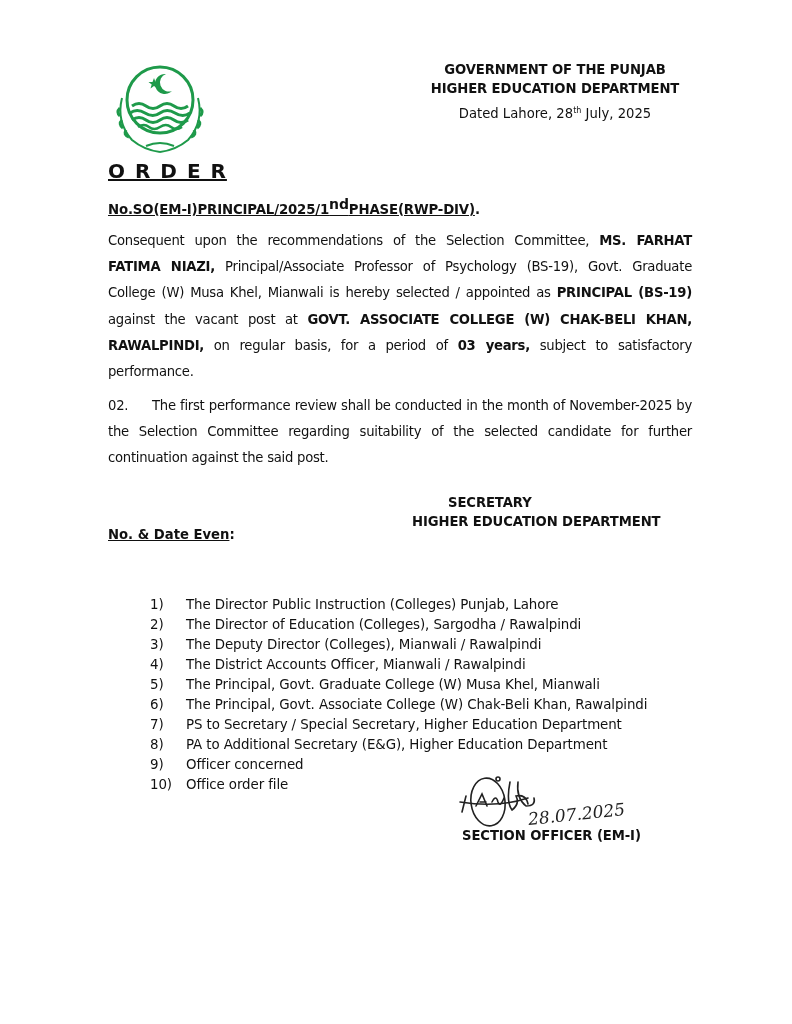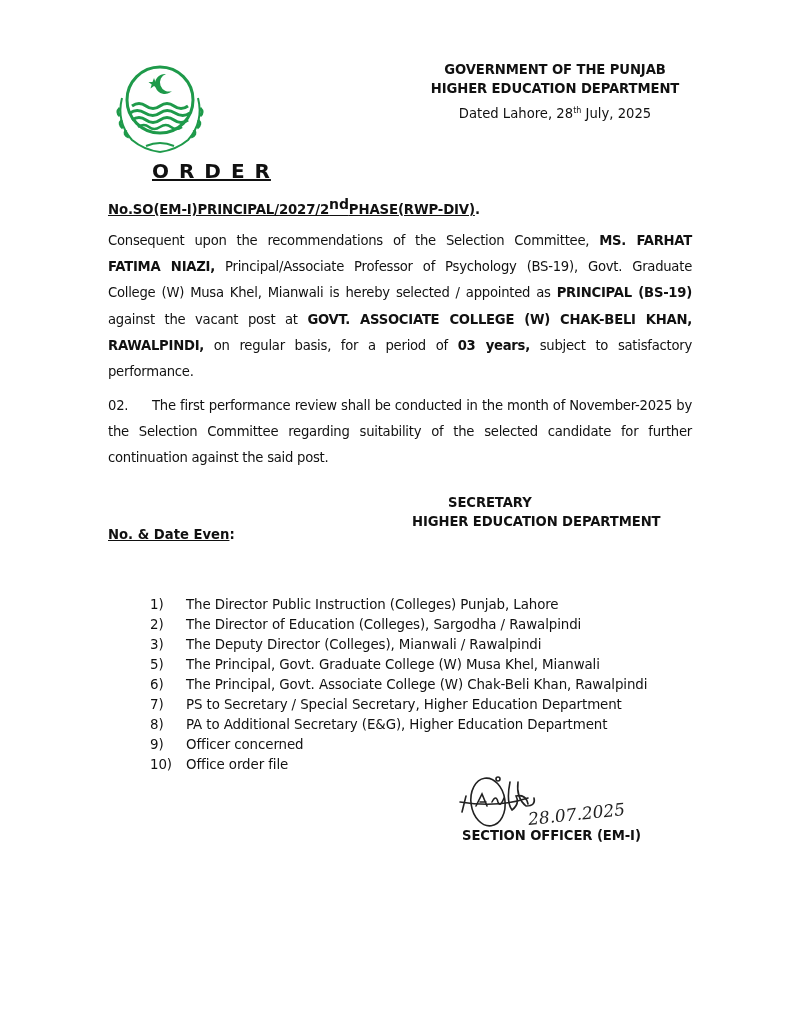--- a/index.html
+++ b/index.html
@@ -11,21 +11,21 @@
 
   .logo { position: absolute; left: 108px; top: 58px; width: 104px; height: 98px; }
 
   .header { position: absolute; right: 97px; top: 60px; text-align: center; width: 280px; }
   .header .l1, .header .l2 { font-weight: bold; font-size: 13.2px; line-height: 19px; letter-spacing: -0.1px; }
   .header .date { font-size: 13.2px; line-height: 20px; margin-top: 3px; }
   .header sup { font-size: 8px; }
 
   .order-title {
     position: absolute; left: 108px; top: 159px; font-weight: bold; font-size: 20px;
-    text-decoration: underline; letter-spacing: 1px; word-spacing: 1px; margin-left: 44px;
+    text-decoration: underline; letter-spacing: 1px; word-spacing: 1px;
   }
   .order-no {
     position: absolute; left: 108px; top: 196px; font-weight: bold; font-size: 13.3px;
     text-decoration: underline; letter-spacing: -0.15px;
   }
   .order-no sup { font-size: 14px; }
 
   .para {
     position: absolute; left: 108px; width: 584px; font-size: 13.2px; line-height: 26.2px;
     text-align: justify; letter-spacing: -0.25px;
@@ -72,38 +72,39 @@
   </svg>
 
   <div class="header">
     <div class="l1">GOVERNMENT OF THE PUNJAB</div>
     <div class="l2">HIGHER EDUCATION DEPARTMENT</div>
     <div class="date"><span>Dated Lahore, 28</span><sup>th</sup><span> July, 2025</span></div>
   </div>
 
   <div class="order-title">O R D E R</div>
 
-  <div class="order-no"><span>No.SO(EM-I)PRINCIPAL/2027/2</span><sup>nd</sup><span>PHASE(RWP-DIV)</span><span style="text-decoration:none;display:inline-block">.</span></div>
+  <div class="order-no"><span>No.SO(EM-I)PRINCIPAL/2025/1</span><sup>nd</sup><span>PHASE(RWP-DIV)</span><span style="text-decoration:none;display:inline-block">.</span></div>
 
   <div class="para p1"><span>Consequent upon the recommendations of the Selection Committee, </span><b>MS. FARHAT FATIMA NIAZI,</b><span> Principal/Associate Professor of Psychology (BS-19), Govt. Graduate College (W) Musa Khel, Mianwali is hereby selected / appointed as </span><b>PRINCIPAL (BS-19)</b><span> against the vacant post at </span><b>GOVT. ASSOCIATE COLLEGE (W) CHAK-BELI KHAN, RAWALPINDI,</b><span> on regular basis, for a period of </span><b>03 years,</b><span> subject to satisfactory performance.</span></div>
 
   <div class="para p2"><span class="num">02.</span><span>The first performance review shall be conducted in the month of November-2025 by the Selection Committee regarding suitability of the selected candidate for further continuation against the said post.</span></div>
 
   <div class="sign-block">
     <div class="l1">SECRETARY</div>
     <div class="l2">HIGHER EDUCATION DEPARTMENT</div>
   </div>
 
   <div class="even"><span class="u">No. &amp; Date Even</span><span>:</span></div>
 
 
   <ol class="copy-list">
     <li><span class="n">1)</span><span>The Director Public Instruction (Colleges) Punjab, Lahore</span></li>
     <li><span class="n">2)</span><span>The Director of Education (Colleges), Sargodha / Rawalpindi</span></li>
     <li><span class="n">3)</span><span>The Deputy Director (Colleges), Mianwali / Rawalpindi</span></li>
+    <li><span class="n">4)</span><span>The District Accounts Officer, Mianwali / Rawalpindi</span></li>
     <li><span class="n">5)</span><span>The Principal, Govt. Graduate College (W) Musa Khel, Mianwali</span></li>
     <li><span class="n">6)</span><span>The Principal, Govt. Associate College (W) Chak-Beli Khan, Rawalpindi</span></li>
     <li><span class="n">7)</span><span>PS to Secretary / Special Secretary, Higher Education Department</span></li>
     <li><span class="n">8)</span><span>PA to Additional Secretary (E&amp;G), Higher Education Department</span></li>
     <li><span class="n">9)</span><span>Officer concerned</span></li>
     <li><span class="n">10)</span><span>Office order file</span></li>
   </ol>
 
   <svg class="signature" viewBox="0 0 200 62">
     <g fill="none" stroke="#222" stroke-width="1.6" stroke-linecap="round">

